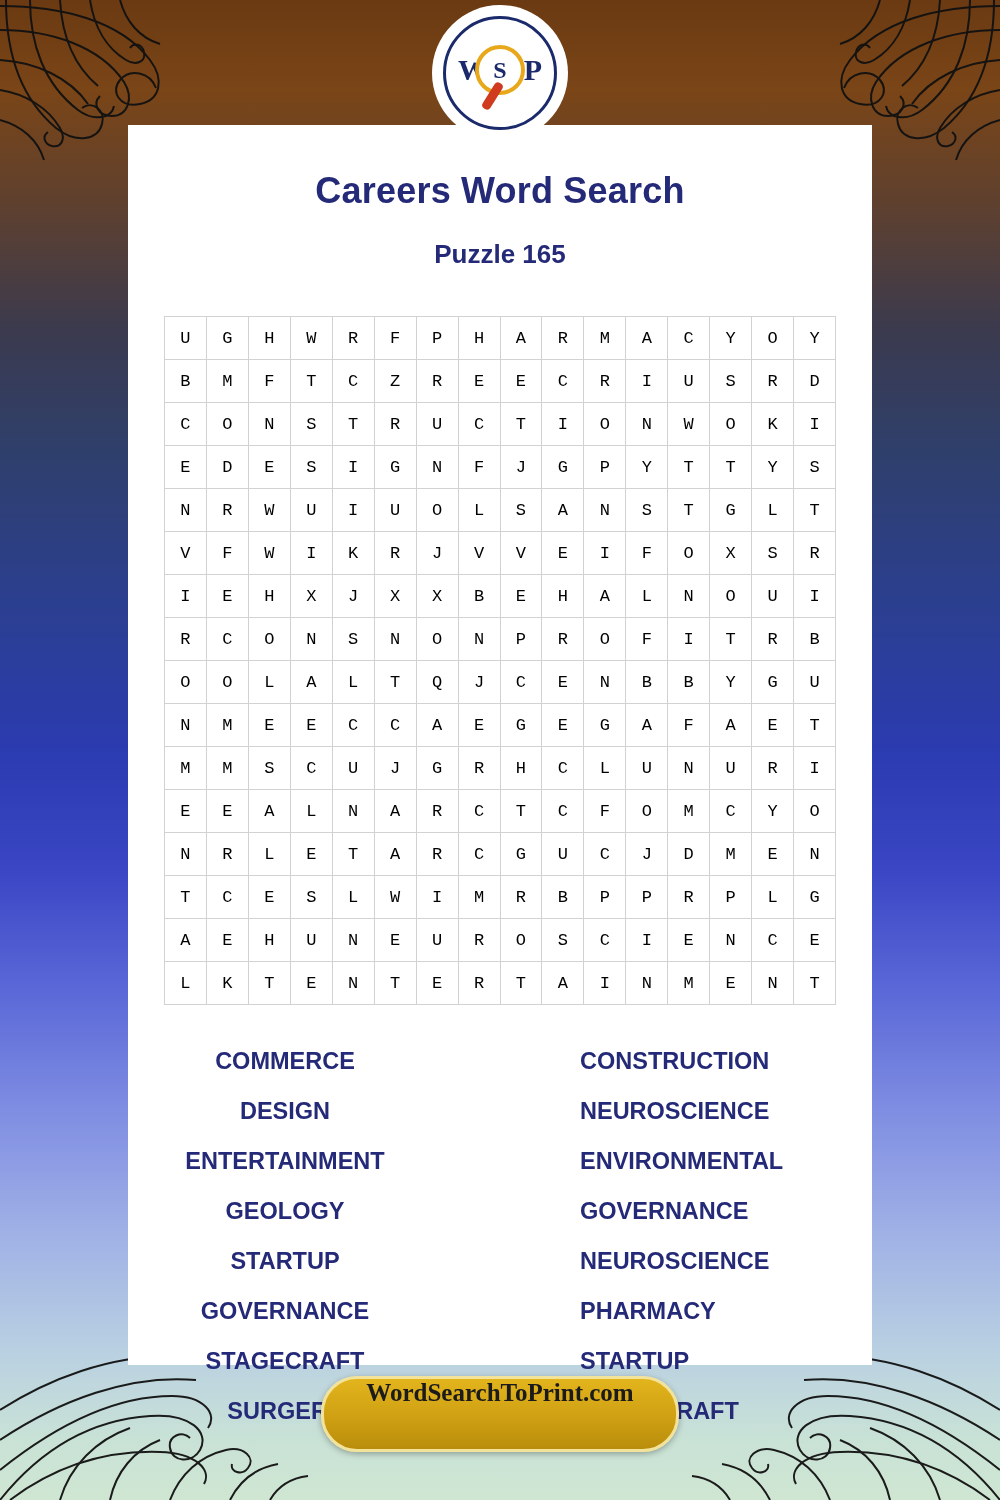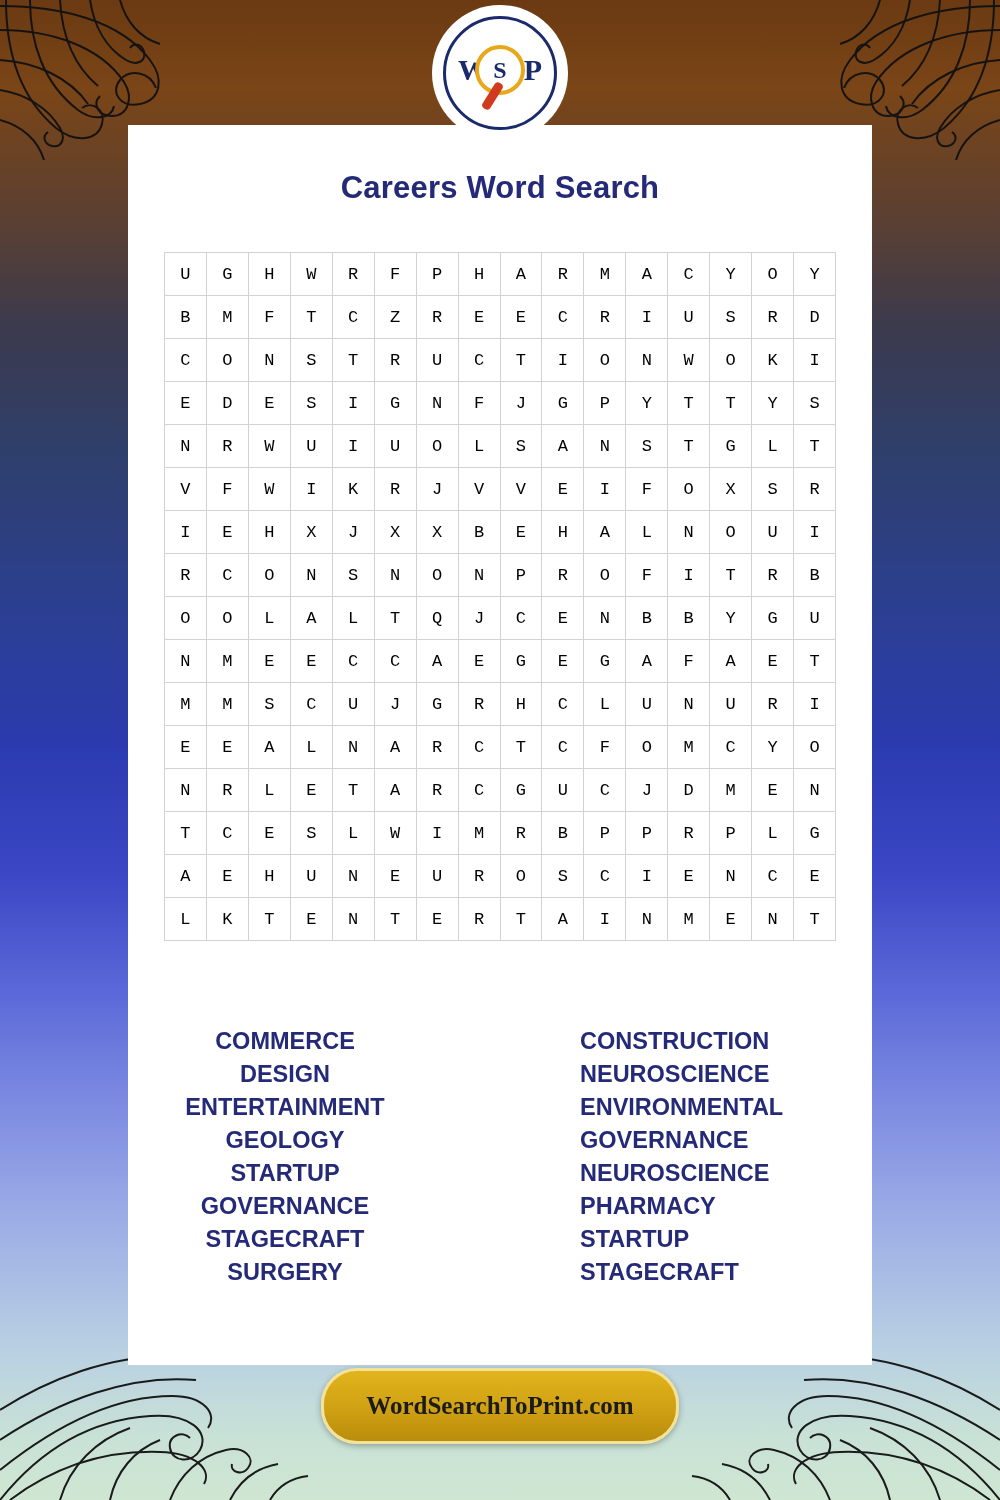--- a/index.html
+++ b/index.html
@@ -115,21 +115,21 @@
     top: 125px;
     left: 128px;
     width: 744px;
     height: 1240px;
     background: #ffffff;
     z-index: 3;
   }
   .title {
     text-align: center;
     color: #242a78;
-    font-size: 31px;
+    font-size: 36px;
     font-weight: bold;
     margin-top: 45px;
     letter-spacing: 0.2px;
   }
   .subtitle {
     text-align: center;
     color: #242a78;
     font-size: 26px;
     font-weight: bold;
     margin-top: 27px;
@@ -158,45 +158,44 @@
   .words {
     margin: 40px auto 0 auto;
     width: 680px;
     display: flex;
     justify-content: center;
     gap: 180px;
   }
   .word-col {
     display: flex;
     flex-direction: column;
-    gap: 1px;
-    margin-top: 44px;
+    gap: 18px;
   }
   .word-col.left { align-items: center; width: 230px; }
   .word-col.right { align-items: flex-start; width: 250px; }
   .word {
     color: #242a78;
     font-weight: bold;
     font-size: 23.5px;
     line-height: 32px;
     white-space: nowrap;
   }
 
   .footer-pill {
     position: absolute;
-    bottom: 56px;
+    bottom: 48px;
     left: 50%;
     transform: translateX(-50%);
     width: 352px;
     height: 70px;
     border-radius: 36px;
     background: linear-gradient(180deg,#e2b41c 0%, #cfa013 55%, #b98d0c 100%);
     border: 3px solid #f3e39a;
     display: flex;
-    align-items: center;
+    align-items: flex-start;
     justify-content: center;
     z-index: 6;
     box-shadow: 0 2px 6px rgba(0,0,0,0.3);
   }
   .footer-text {
     color: #1b1b1b;
     font-weight: bold;
     font-size: 25px;
     font-family: "Liberation Serif", serif;
   }
@@ -267,20 +266,21 @@
     <div class="logo-inner">
       <span class="logo-w">W</span>
       <span class="logo-s">S</span>
       <span class="logo-p">P</span>
       <span class="logo-handle"></span>
     </div>
   </div>
 
   <div class="sheet">
     <div class="title">Careers Word Search</div>
+    <div class="subtitle">Puzzle 165</div>
 
     <div class="grid-wrap">
       <table class="grid">
         <tbody id="grid-body">
             <tr>
               <td>U</td>
               <td>G</td>
               <td>H</td>
               <td>W</td>
               <td>R</td>

